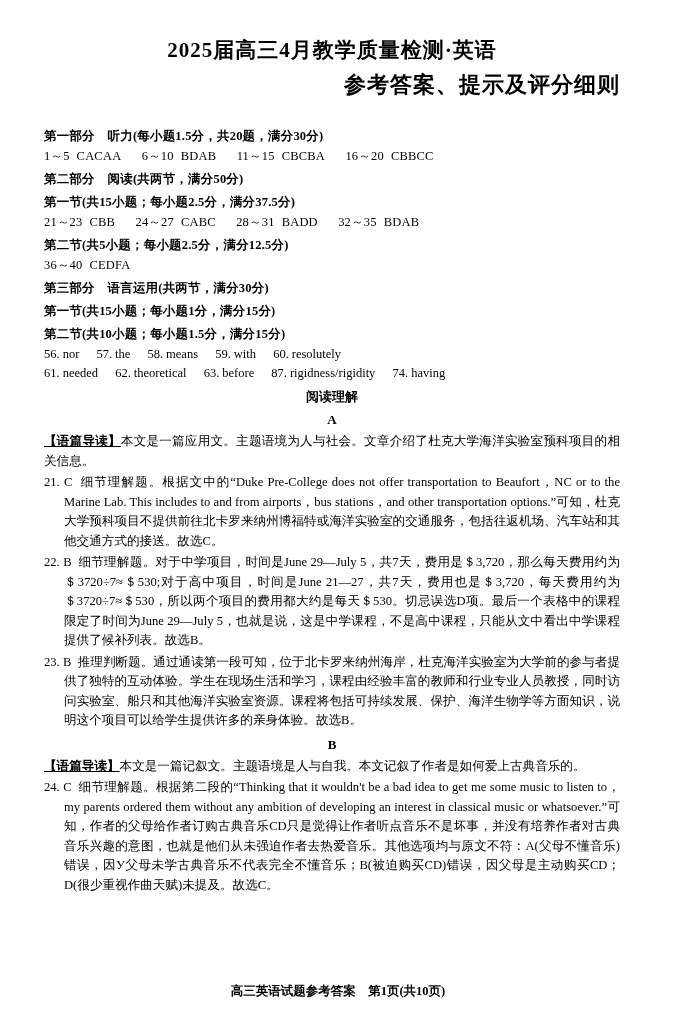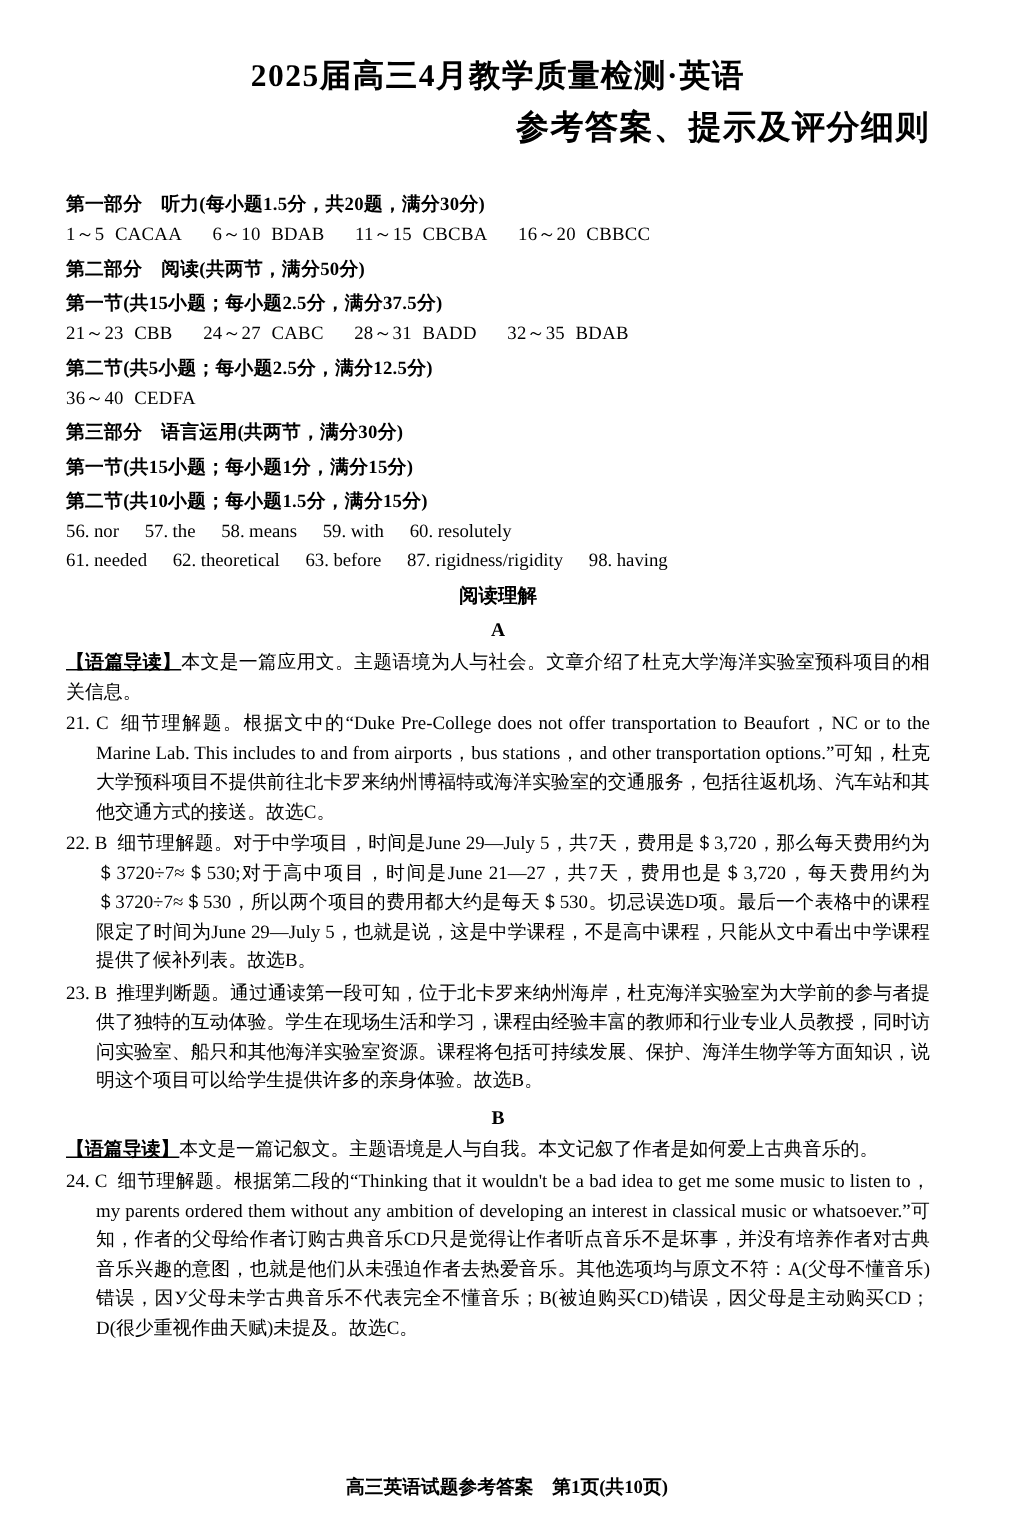--- a/index.html
+++ b/index.html
@@ -150,21 +150,21 @@
     <span class="it"><span class="num">57.</span><span>the</span></span>
     <span class="it"><span class="num">58.</span><span>means</span></span>
     <span class="it"><span class="num">59.</span><span>with</span></span>
     <span class="it"><span class="num">60.</span><span>resolutely</span></span>
   </div>
   <div class="fill-line">
     <span class="it"><span class="num">61.</span><span>needed</span></span>
     <span class="it"><span class="num">62.</span><span>theoretical</span></span>
     <span class="it"><span class="num">63.</span><span>before</span></span>
     <span class="it"><span class="num">87.</span><span>rigidness/rigidity</span></span>
-    <span class="it"><span class="num">98.</span><span>having</span></span>
+    <span class="it"><span class="num">74.</span><span>having</span></span>
   </div>
 
   <div class="center-head">阅读理解</div>
   <div class="center-letter">A</div>
 
   <div class="para"><span class="b">【语篇导读】</span><span>本文是一篇应用文。主题语境为人与社会。文章介绍了杜克大学海洋实验室预科项目的相关信息。</span></div>
 
   <div class="para indent-hang"><span>21.</span>&nbsp;<span>C</span>&nbsp;&nbsp;<span>细节理解题。</span><span>根据文中的“Duke Pre-College does not offer transportation to Beaufort，NC or to the Marine Lab. This includes to and from airports，bus stations，and other transportation options.”可知，杜克大学预科项目不提供前往北卡罗来纳州博福特或海洋实验室的交通服务，包括往返机场、汽车站和其他交通方式的接送。故选C。</span></div>
 
   <div class="para indent-hang"><span>22.</span>&nbsp;<span>B</span>&nbsp;&nbsp;<span>细节理解题。</span><span>对于中学项目，时间是June 29—July 5，共7天，费用是＄3,720，那么每天费用约为＄3720÷7≈＄530;对于高中项目，时间是June 21—27，共7天，费用也是＄3,720，每天费用约为＄3720÷7≈＄530，所以两个项目的费用都大约是每天＄530。切忌误选D项。最后一个表格中的课程限定了时间为June 29—July 5，也就是说，这是中学课程，不是高中课程，只能从文中看出中学课程提供了候补列表。故选B。</span></div>

